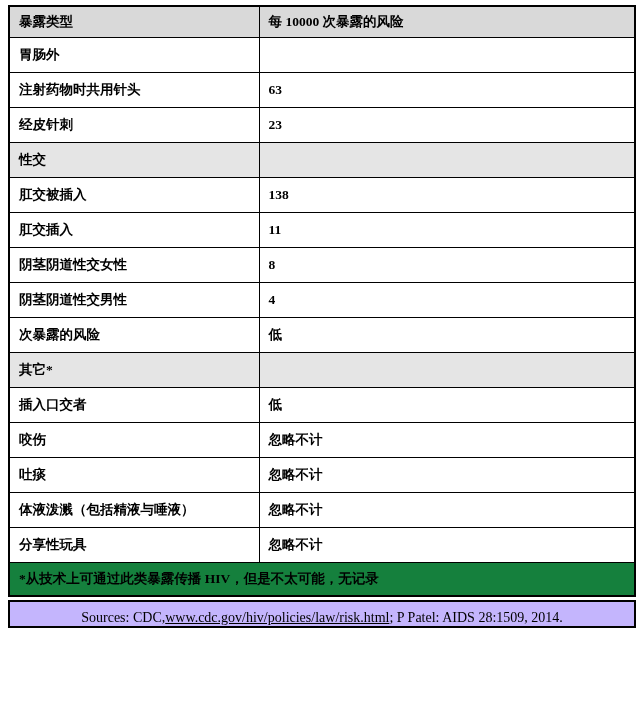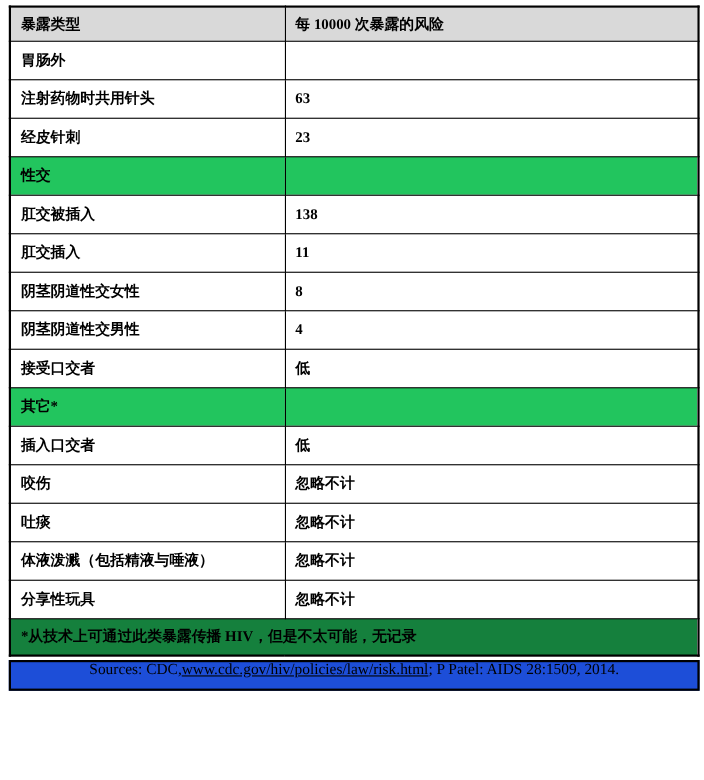--- a/index.html
+++ b/index.html
@@ -34,34 +34,34 @@
     vertical-align: middle;
     overflow: hidden;
     white-space: nowrap;
   }
   tr.hdr { height: 31px; }
   tr.hdr th {
     background: #d9d9d9;
     font-weight: bold;
   }
   tr.row { height: 35px; }
-  tr.gray td { background: #22c55e; }
+  tr.gray td { background: #e5e5e5; }
   tr.foot { height: 34px; }
   tr.foot td {
     background: #15803d;
     font-weight: bold;
   }
   td.val { font-size: 14px; }
   .sources {
     margin-top: 3px;
     border: 2px solid #000000;
-    background: #1d4ed8;
+    background: #c4b5fd;
     height: 24px;
     display: flex;
-    align-items: flex-start;
+    align-items: flex-end;
     justify-content: center;
     font-size: 14px;
     white-space: nowrap;
   }
   .sources .lnk {
     text-decoration: underline;
     color: #000000;
     cursor: pointer;
   }
 </style>
@@ -106,21 +106,21 @@
       </tr>
       <tr class="row">
         <td>阴茎阴道性交女性</td>
         <td class="val">8</td>
       </tr>
       <tr class="row">
         <td>阴茎阴道性交男性</td>
         <td class="val">4</td>
       </tr>
       <tr class="row">
-        <td>接受口交者</td>
+        <td>次暴露的风险</td>
         <td class="val">低</td>
       </tr>
       <tr class="row gray">
         <td>其它*</td>
         <td class="val"></td>
       </tr>
       <tr class="row">
         <td>插入口交者</td>
         <td class="val">低</td>
       </tr>

